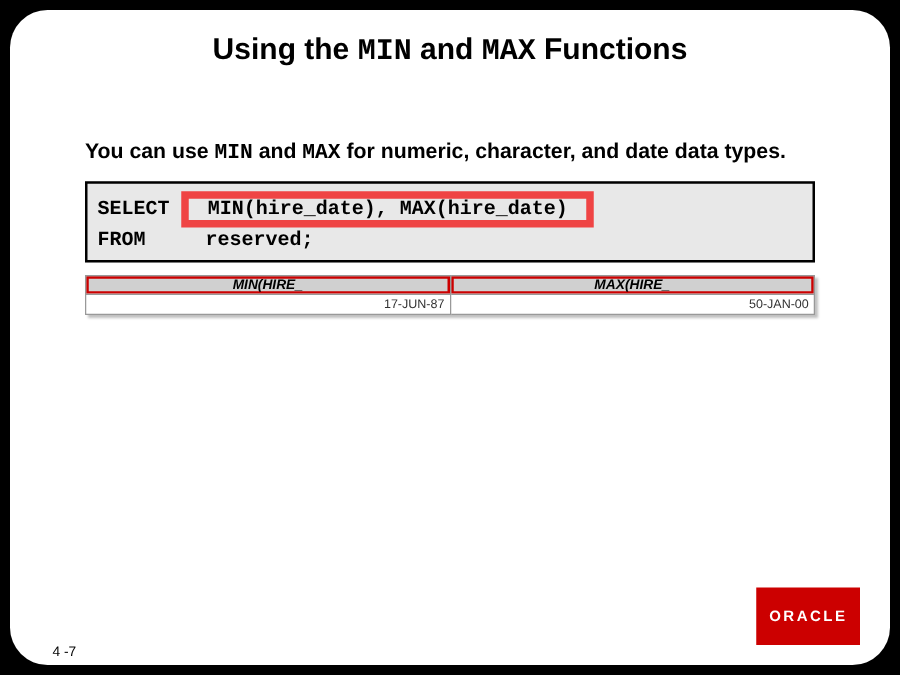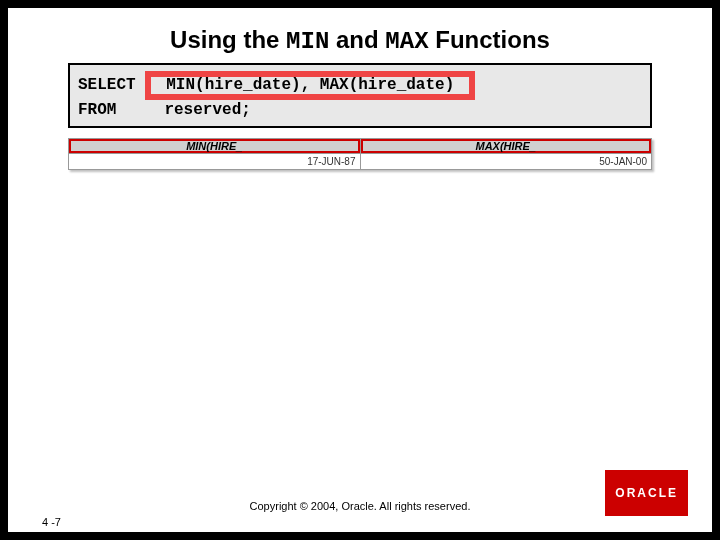--- a/index.html
+++ b/index.html
@@ -11,20 +11,21 @@
     position: relative;
     font-family: Arial, Helvetica, sans-serif;
   }
   .slide {
     position: absolute;
     top: 8px;
     left: 8px;
     width: 704px;
     height: 524px;
     background: #fff;
+    border-radius: 30px;
   }
   .title {
     text-align: center;
     font-size: 24px;
     font-weight: bold;
     margin-top: 18px;
     color: #000;
   }
   .title .mono {
     font-family: 'Courier New', Courier, monospace;
@@ -123,36 +124,38 @@
 </style>
 </head>
 <body>
 
 <div class="slide">
 
   <div class="title">
     <span>Using the </span><span class="mono">MIN</span><span> and </span><span class="mono">MAX</span><span> Functions</span>
   </div>
 
+  <div class="body-text">
+    <span>You can use </span><span class="mono">MIN</span><span> and </span><span class="mono">MAX</span><span> for numeric, character, and date data types.</span>
+  </div>
 
   <div class="code-block"><span>SELECT </span><span class="hl">MIN(hire_date), MAX(hire_date)</span>
 <span>FROM     reserved;</span></div>
 
   <table class="result-table">
     <tbody>
         <tr>
       <th>MIN(HIRE_</th>
       <th>MAX(HIRE_</th>
     </tr>
     <tr>
       <td>17-JUN-87</td>
       <td>50-JAN-00</td>
     </tr>
   </tbody>
     </table>
 
   <div class="footer">
     <div class="page-num">4 -7</div>
-    <div class="copyright">Copyright © 2004, Oracle.  All rights reserved.</div>
     <div class="oracle-logo">ORACLE</div>
   </div>
 
 </div>
 
 </body></html>

